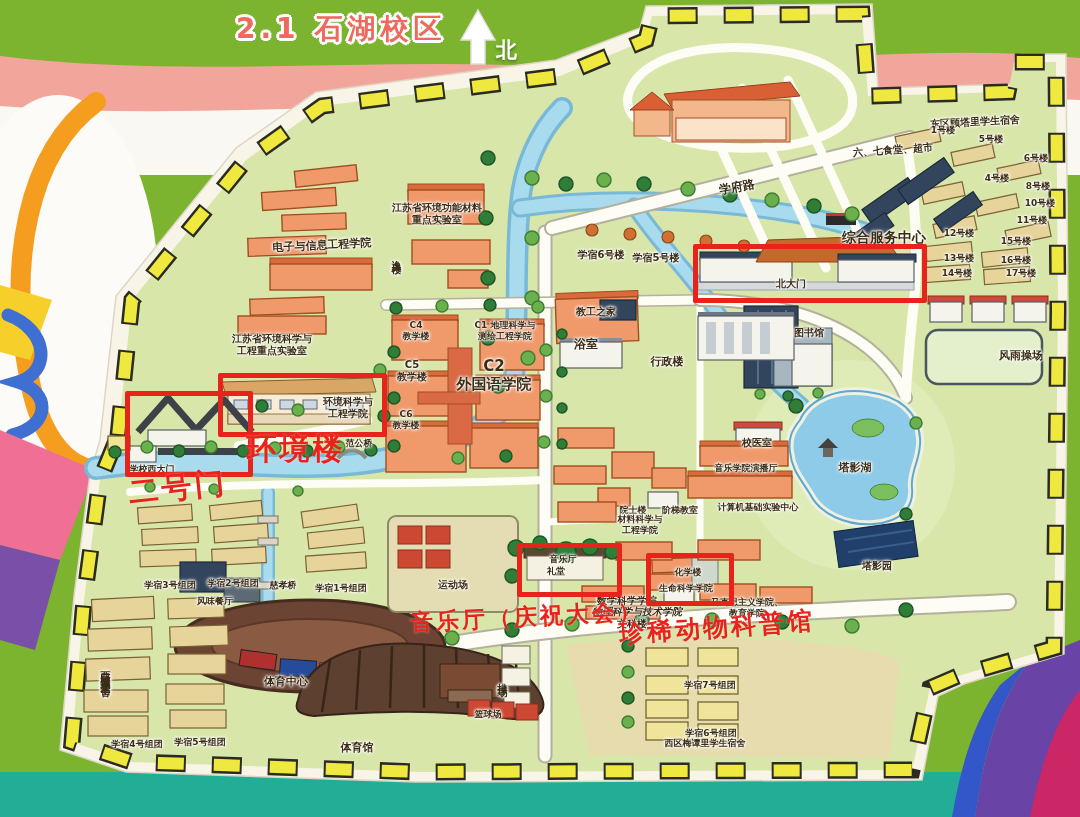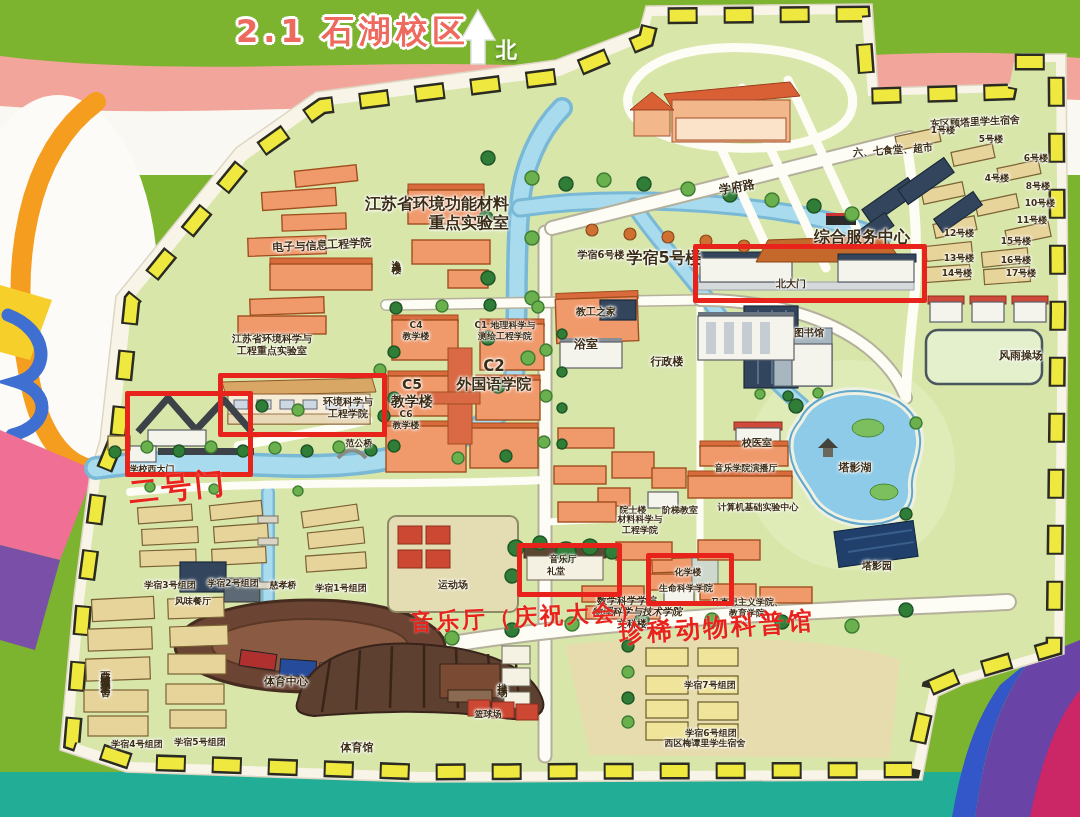--- a/index.html
+++ b/index.html
@@ -7,21 +7,21 @@
          font-family:"DejaVu Sans",sans-serif;background:#7cb32f;}
   .stage svg{position:absolute;left:0;top:0;}
   .labels{position:absolute;left:0;top:0;width:1080px;height:817px;z-index:5;pointer-events:none;}
   .mlabel{position:absolute;color:#3b2c15;font-weight:bold;line-height:1.18;
           white-space:pre-line;text-align:center;
           text-shadow:0 0 2px #fff,0 0 2px #fff,0 0 3px #fff,0 0 4px #fff;}
   .mlabel.vert{writing-mode:vertical-rl;letter-spacing:2px;}
   .redbox{position:absolute;border:5px solid #e8231c;z-index:6;border-radius:2px;}
   .redtag{position:absolute;color:#e8231c;font-weight:bold;white-space:nowrap;z-index:7;
           letter-spacing:3px;text-shadow:0 0 2px rgba(255,255,255,.5);}
-  .map-title{position:absolute;left:236px;top:10px;z-index:8;font-size:32px;font-weight:bold;
+  .map-title{position:absolute;left:236px;top:10px;z-index:8;font-size:28px;font-weight:bold;
           color:#ee6a5e;letter-spacing:5px;white-space:nowrap;
           text-shadow:-2px -2px 0 #fff,2px -2px 0 #fff,-2px 2px 0 #fff,2px 2px 0 #fff,
                       0 3px 0 #fff,0 -3px 0 #fff,3px 0 0 #fff,-3px 0 0 #fff;}
   .map-title .num{margin-right:14px;}
   .north-label{position:absolute;left:496px;top:36px;z-index:8;font-size:21px;font-weight:bold;
           color:#fff;text-shadow:0 2px 3px rgba(0,0,0,.35);}
 </style>
 </head>
 <body>
 
@@ -470,40 +470,40 @@
       <div class="mlabel" style="left: 997px; top: 178px; font-size: 9px; transform: translate(-50%, -50%) rotate(0deg);">4号楼</div>
       <div class="mlabel" style="left: 1038px; top: 186px; font-size: 9px; transform: translate(-50%, -50%) rotate(0deg);">8号楼</div>
       <div class="mlabel" style="left: 1040px; top: 203px; font-size: 9px; transform: translate(-50%, -50%) rotate(0deg);">10号楼</div>
       <div class="mlabel" style="left: 1016px; top: 220px; font-size: 9px; transform: translate(-50%, -50%) rotate(0deg); padding-left: 32px;">11号楼</div>
       <div class="mlabel" style="left: 959px; top: 233px; font-size: 9px; transform: translate(-50%, -50%) rotate(0deg);">12号楼</div>
       <div class="mlabel" style="left: 1016px; top: 241px; font-size: 9px; transform: translate(-50%, -50%) rotate(0deg);">15号楼</div>
       <div class="mlabel" style="left: 959px; top: 258px; font-size: 9px; transform: translate(-50%, -50%) rotate(0deg);">13号楼</div>
       <div class="mlabel" style="left: 1016px; top: 260px; font-size: 9px; transform: translate(-50%, -50%) rotate(0deg);">16号楼</div>
       <div class="mlabel" style="left: 957px; top: 273px; font-size: 9px; transform: translate(-50%, -50%) rotate(0deg);">14号楼</div>
       <div class="mlabel" style="left: 1021px; top: 273px; font-size: 9px; transform: translate(-50%, -50%) rotate(0deg);">17号楼</div>
-      <div class="mlabel" style="left: 862px; top: 237px; font-size: 16px; transform: translate(-50%, -50%) rotate(0deg);">综合服务中心</div>
+      <div class="mlabel" style="left: 884px; top: 237px; font-size: 14px; transform: translate(-50%, -50%) rotate(0deg);">综合服务中心</div>
       <div class="mlabel" style="left: 791px; top: 284px; font-size: 10px; transform: translate(-50%, -50%) rotate(0deg);">北大门</div>
       <div class="mlabel" style="left: 601px; top: 255px; font-size: 10px; transform: translate(-50%, -50%) rotate(0deg);">学宿6号楼</div>
-      <div class="mlabel" style="left: 656px; top: 258px; font-size: 16px; transform: translate(-50%, -50%) rotate(0deg); padding-left: 16px;">学宿5号楼</div>
+      <div class="mlabel" style="left: 656px; top: 258px; font-size: 10px; transform: translate(-50%, -50%) rotate(0deg);">学宿5号楼</div>
       <div class="mlabel" style="left: 809px; top: 333px; font-size: 10px; transform: translate(-50%, -50%) rotate(0deg);">图书馆</div>
       <div class="mlabel" style="left: 1021px; top: 356px; font-size: 11px; transform: translate(-50%, -50%) rotate(0deg);">风雨操场</div>
       <div class="mlabel" style="left: 667px; top: 362px; font-size: 11px; transform: translate(-50%, -50%) rotate(0deg);">行政楼</div>
       <div class="mlabel" style="left: 596px; top: 312px; font-size: 10px; transform: translate(-50%, -50%) rotate(0deg);">教工之家</div>
       <div class="mlabel" style="left: 586px; top: 344px; font-size: 12px; transform: translate(-50%, -50%) rotate(0deg);">浴室</div>
       <div class="mlabel" style="left: 416px; top: 331px; font-size: 9px; transform: translate(-50%, -50%) rotate(0deg);">C4
 教学楼</div>
       <div class="mlabel" style="left: 505px; top: 331px; font-size: 9px; transform: translate(-50%, -50%) rotate(0deg);">C1 地理科学与
 测绘工程学院</div>
-      <div class="mlabel" style="left: 412px; top: 393px; font-size: 14px; transform: translate(-50%, -50%) rotate(0deg);">C5
+      <div class="mlabel" style="left: 412px; top: 371px; font-size: 10px; transform: translate(-50%, -50%) rotate(0deg);">C5
 教学楼</div>
       <div class="mlabel" style="left: 494px; top: 376px; font-size: 15px; transform: translate(-50%, -50%) rotate(0deg);">C2
 外国语学院</div>
       <div class="mlabel" style="left: 406px; top: 420px; font-size: 9px; transform: translate(-50%, -50%) rotate(0deg);">C6
 教学楼</div>
-      <div class="mlabel" style="left: 437px; top: 214px; font-size: 16px; transform: translate(-50%, -50%) rotate(0deg); text-align: right;">江苏省环境功能材料
+      <div class="mlabel" style="left: 437px; top: 214px; font-size: 10px; transform: translate(-50%, -50%) rotate(0deg);">江苏省环境功能材料
 重点实验室</div>
       <div class="mlabel vert" style="left: 396px; top: 255px; font-size: 10px; transform: translate(-50%, -50%) rotate(0deg);">逸夫楼</div>
       <div class="mlabel" style="left: 322px; top: 246px; font-size: 11px; transform: translate(-50%, -50%) rotate(-3deg);">电子与信息工程学院</div>
       <div class="mlabel" style="left: 272px; top: 345px; font-size: 10px; transform: translate(-50%, -50%) rotate(0deg);">江苏省环境科学与
 工程重点实验室</div>
       <div class="mlabel" style="left: 348px; top: 408px; font-size: 10px; transform: translate(-50%, -50%) rotate(0deg);">环境科学与
 工程学院</div>
       <div class="mlabel" style="left: 152px; top: 469px; font-size: 9px; transform: translate(-50%, -50%) rotate(0deg);">学校西大门</div>
       <div class="mlabel" style="left: 359px; top: 443px; font-size: 9px; transform: translate(-50%, -50%) rotate(0deg);">范公桥</div>
       <div class="mlabel" style="left: 757px; top: 443px; font-size: 10px; transform: translate(-50%, -50%) rotate(0deg);">校医室</div>
@@ -522,40 +522,41 @@
       <div class="mlabel" style="left: 627px; top: 601px; font-size: 10px; transform: translate(-50%, -50%) rotate(0deg);">数学科学学院</div>
       <div class="mlabel" style="left: 637px; top: 612px; font-size: 10px; transform: translate(-50%, -50%) rotate(0deg); font-style: italic;">物理科学与技术学院</div>
       <div class="mlabel" style="left: 632px; top: 624px; font-size: 10px; transform: translate(-50%, -50%) rotate(0deg);">文科楼</div>
       <div class="mlabel" style="left: 747px; top: 608px; font-size: 9px; transform: translate(-50%, -50%) rotate(0deg);">马克思主义学院、
 教育学院</div>
       <div class="mlabel" style="left: 453px; top: 585px; font-size: 10px; transform: translate(-50%, -50%) rotate(0deg);">运动场</div>
       <div class="mlabel" style="left: 283px; top: 585px; font-size: 9px; transform: translate(-50%, -50%) rotate(0deg);">慈孝桥</div>
       <div class="mlabel" style="left: 170px; top: 585px; font-size: 9px; transform: translate(-50%, -50%) rotate(0deg);">学宿3号组团</div>
       <div class="mlabel" style="left: 233px; top: 583px; font-size: 9px; transform: translate(-50%, -50%) rotate(0deg);">学宿2号组团</div>
       <div class="mlabel" style="left: 341px; top: 588px; font-size: 9px; transform: translate(-50%, -50%) rotate(0deg);">学宿1号组团</div>
-      <div class="mlabel" style="left: 193px; top: 601px; font-size: 9px; transform: translate(-50%, -50%) rotate(0deg);">风味餐厅</div>
+      <div class="mlabel" style="left: 193px; top: 601px; font-size: 9px; transform: translate(-50%, -50%) rotate(0deg); padding-left: 44px;">风味餐厅</div>
       <div class="mlabel vert" style="left: 105px; top: 672px; font-size: 10px; transform: translate(-50%, -50%) rotate(0deg);">西区梅谭里学生宿舍</div>
       <div class="mlabel" style="left: 137px; top: 744px; font-size: 9px; transform: translate(-50%, -50%) rotate(0deg);">学宿4号组团</div>
       <div class="mlabel" style="left: 200px; top: 742px; font-size: 9px; transform: translate(-50%, -50%) rotate(0deg);">学宿5号组团</div>
       <div class="mlabel" style="left: 286px; top: 682px; font-size: 11px; transform: translate(-50%, -50%) rotate(0deg);">体育中心</div>
       <div class="mlabel" style="left: 357px; top: 748px; font-size: 11px; transform: translate(-50%, -50%) rotate(0deg);">体育馆</div>
       <div class="mlabel vert" style="left: 502px; top: 678px; font-size: 10px; transform: translate(-50%, -50%) rotate(0deg);">排球场</div>
       <div class="mlabel" style="left: 488px; top: 714px; font-size: 9px; transform: translate(-50%, -50%) rotate(0deg);">篮球场</div>
       <div class="mlabel" style="left: 710px; top: 685px; font-size: 9px; transform: translate(-50%, -50%) rotate(0deg);">学宿7号组团</div>
       <div class="mlabel" style="left: 711px; top: 733px; font-size: 9px; transform: translate(-50%, -50%) rotate(0deg);">学宿6号组团</div>
       <div class="mlabel" style="left: 705px; top: 743px; font-size: 9px; transform: translate(-50%, -50%) rotate(0deg);">西区梅谭里学生宿舍</div>
     </div>
 
 <div class="redbox" style="left:693px;top:244px;width:224px;height:49px;"></div>
 <div class="redbox" style="left:218px;top:373px;width:159px;height:54px;"></div>
 <div class="redbox" style="left:125px;top:391px;width:118px;height:76px;"></div>
 <div class="redbox" style="left:517px;top:543px;width:95px;height:44px;"></div>
 <div class="redbox" style="left:646px;top:553px;width:78px;height:43px;"></div>
 
 <div class="redtag" style="left:178px;top:488px;font-size:30px;transform:translate(-50%,-50%) rotate(-6deg);">二号门</div>
+<div class="redtag" style="left:296px;top:449px;font-size:30px;transform:translate(-50%,-50%);">环境楼</div>
 <div class="redtag" style="left:527px;top:617px;font-size:23px;transform:translate(-50%,-50%) rotate(-3deg);">音乐厅（庆祝大会）</div>
 <div class="redtag" style="left:717px;top:627px;font-size:25px;transform:translate(-50%,-50%) rotate(-4deg);">珍稀动物科普馆</div>
 
 <div class="map-title">
   <span class="num">2.1</span><span>石湖校区</span>
 </div>
 <div class="north-label">北</div>
 
 </div>
 

